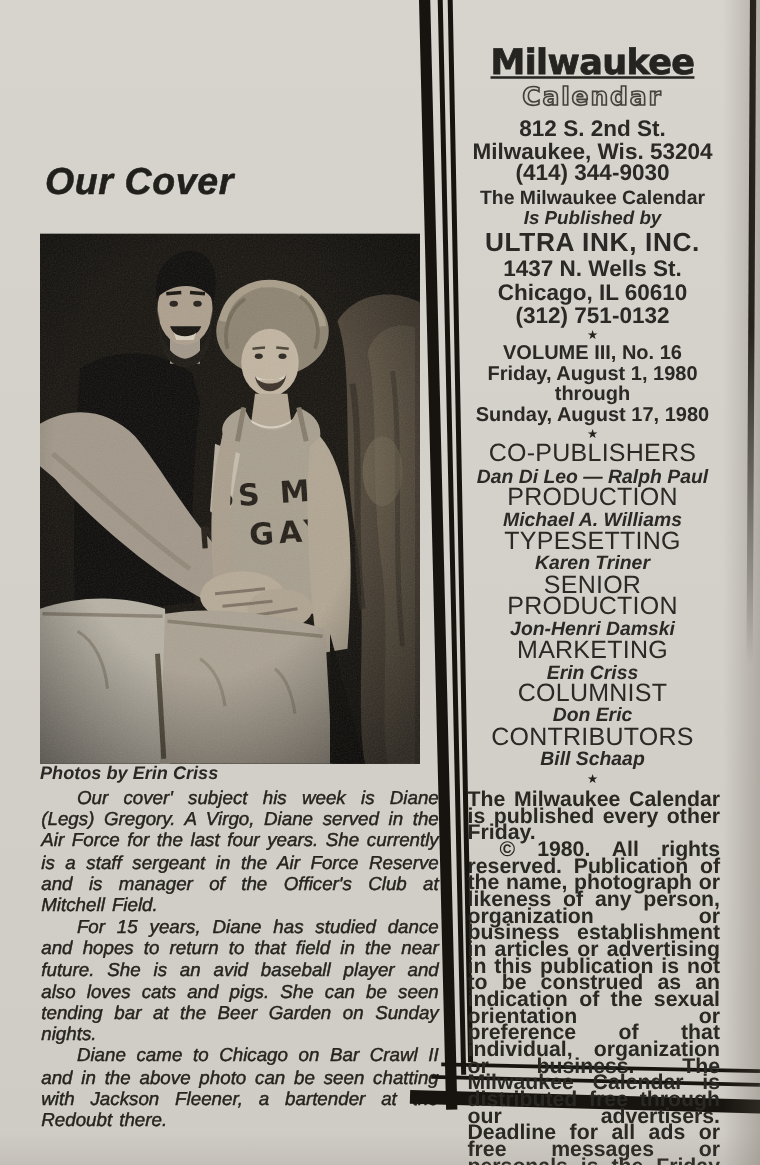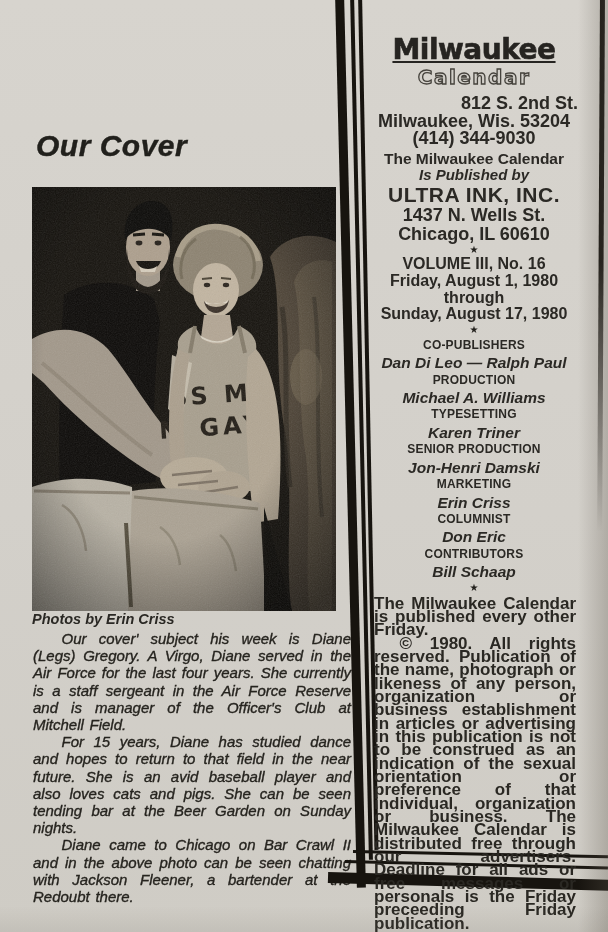--- a/index.html
+++ b/index.html
@@ -60,29 +60,29 @@
     font-family:"DejaVu Sans", sans-serif;
     font-size:28px;font-weight:bold;line-height:31px;color:#262421;
     letter-spacing:-.5px;text-decoration:underline;-webkit-text-stroke:.6px #262421;
   }
   .mh-outline{
     font-family:"DejaVu Sans", sans-serif;
     font-size:20px;font-weight:bold;line-height:25px;letter-spacing:1.5px;
     color:#d2cfc9;-webkit-text-stroke:1.3px #45423c;
   }
   .mh-addr{font-size:18px;font-weight:bold;line-height:17.6px;}
-  .mh-addr-first{margin-top:5px;text-align:right;}
+  .mh-addr-first{margin-top:5px;}
   .mh-pub1{font-size:15.5px;font-weight:bold;line-height:16px;margin-top:3px;}
   .mh-pub2{font-size:15px;font-weight:bold;font-style:italic;line-height:15.5px;}
   .mh-ultra{font-size:21px;font-weight:bold;line-height:22px;letter-spacing:.5px;margin-top:2px;}
   .mh-pubaddr{font-size:18px;font-weight:bold;line-height:18.6px;text-align:center;}
   .star{font-size:10px;line-height:11px;color:#23211d;margin-top:1px;}
   .mh-issue{font-size:16px;font-weight:bold;line-height:16.6px;}
   .mh-issue-first{margin-top:1px;}
-  .mh-role{font-size:12px;font-weight:bold;line-height:17.4px;letter-spacing:.2px;}
+  .mh-role{font-size:20px;font-weight:normal;line-height:17.4px;letter-spacing:.2px;}
   .mh-name{font-size:15.5px;font-weight:bold;font-style:italic;line-height:17.4px;}
   .staff-block{margin-top:2px;}
   .legal{
     text-align:justify;font-size:17px;font-weight:bold;line-height:13.35px;
     margin:4px 2px 0 4px;word-spacing:.5px;color:#2a2823;
   }
   .legal.indent{text-indent:1.5em;margin-top:0;}
 </style>
 </head>
 <body>
@@ -201,20 +201,21 @@
     <div class="mh-addr mh-addr-first">812 S. 2nd St.</div>
     <div class="mh-addr">Milwaukee, Wis. 53204</div>
     <div class="mh-addr">(414) 344-9030</div>
 
     <div class="mh-pub1">The Milwaukee Calendar</div>
     <div class="mh-pub2">Is Published by</div>
 
     <div class="mh-ultra">ULTRA INK, INC.</div>
     <div class="mh-pubaddr">1437 N. Wells St.</div>
     <div class="mh-pubaddr">Chicago, IL 60610</div>
+    <div class="mh-pubaddr">(312) 751-0132</div>
 
     <div class="star">★</div>
 
     <div class="mh-issue mh-issue-first">VOLUME III, No. 16</div>
     <div class="mh-issue">Friday, August 1, 1980</div>
     <div class="mh-issue">through</div>
     <div class="mh-issue">Sunday, August 17, 1980</div>
 
     <div class="star">★</div>
 

